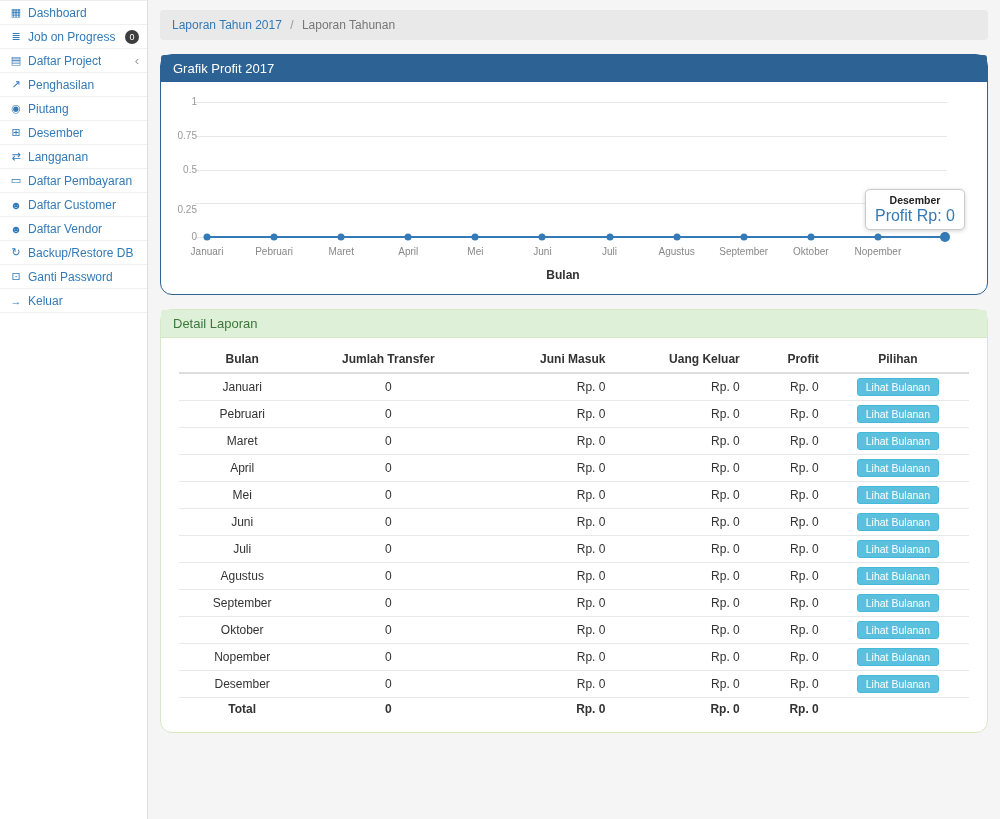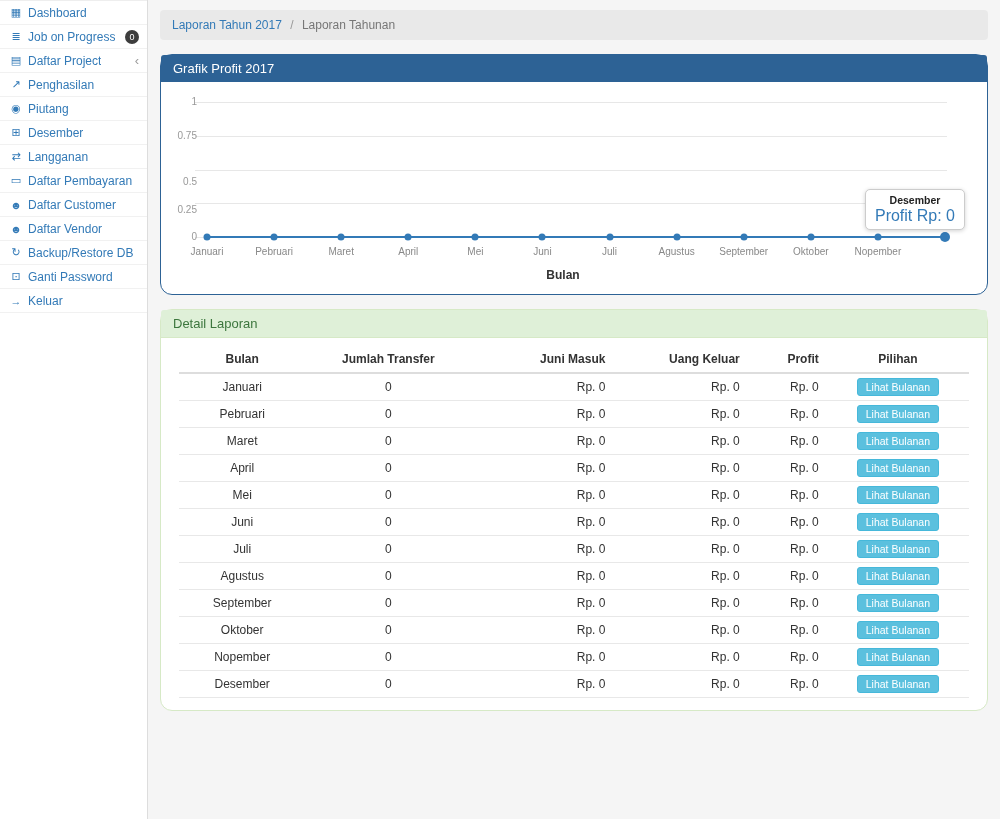--- a/index.html
+++ b/index.html
@@ -183,21 +183,21 @@
         <div class="chart-area" id="chart-area">
           <div class="chart-tooltip">
             <div class="tt-title">Desember</div>
             <div class="tt-value">Profit Rp: 0</div>
           </div>
         <div class="gridline" style="top: 143px;"></div>
             <div class="ytick" style="top: 137px;">0</div>
             <div class="gridline" style="top: 109.25px;"></div>
             <div class="ytick" style="top: 110px;">0.25</div>
             <div class="gridline" style="top: 75.5px;"></div>
-            <div class="ytick" style="top: 69.5px; margin-top: 12px;">0.5</div>
+            <div class="ytick" style="top: 69.5px;">0.5</div>
             <div class="gridline" style="top: 41.75px;"></div>
             <div class="ytick" style="top: 35.75px;">0.75</div>
             <div class="gridline" style="top: 8px;"></div>
             <div class="ytick" style="top: 2px;">1</div>
             <div class="chart-line" style="top: 142px;"></div>
             <div class="dot" style="left: 0%; top: 143px;"></div>
             <div class="xlabel" style="left: 0%;">Januari</div>
             <div class="dot" style="left: 9.09091%; top: 143px;"></div>
             <div class="xlabel" style="left: 9.09091%;">Pebruari</div>
             <div class="dot" style="left: 18.1818%; top: 143px;"></div>
@@ -328,19 +328,27 @@
                 <td class="c-pilihan"><button class="btn-table">Lihat Bulanan</button></td>
               </tr>
               <tr>
                 <td class="c-bulan">Desember</td>
                 <td class="c-jt">0</td>
                 <td class="c-masuk">Rp. 0</td>
                 <td class="c-keluar">Rp. 0</td>
                 <td class="c-profit">Rp. 0</td>
                 <td class="c-pilihan"><button class="btn-table">Lihat Bulanan</button></td>
               </tr>
+              <tr class="total-row">
+                <td class="c-bulan">Total</td>
+                <td class="c-jt">0</td>
+                <td class="c-masuk">Rp. 0</td>
+                <td class="c-keluar">Rp. 0</td>
+                <td class="c-profit">Rp. 0</td>
+                <td class="c-pilihan"></td>
+              </tr>
             </tbody>
         </table>
       </div>
     </section>
 
   </main>
 </div>
 
 </body></html>

